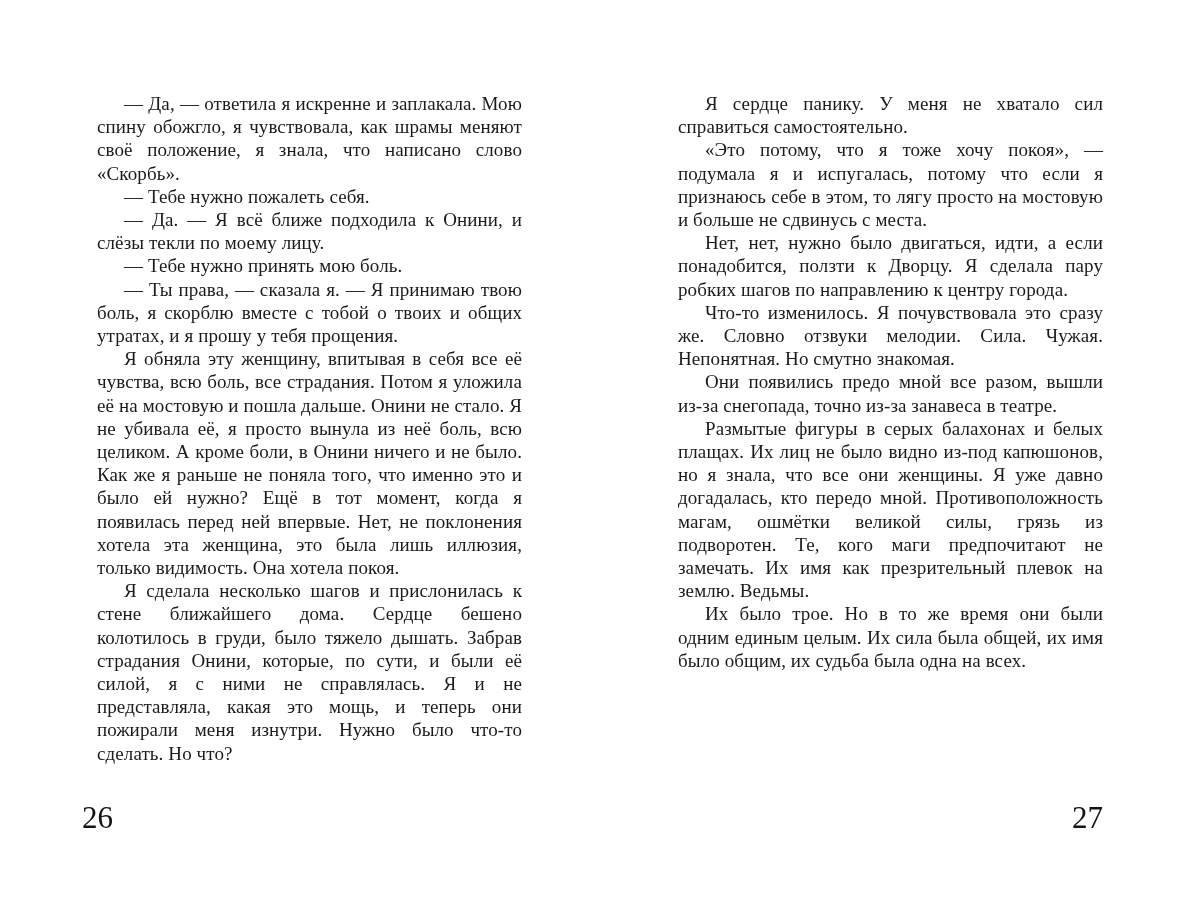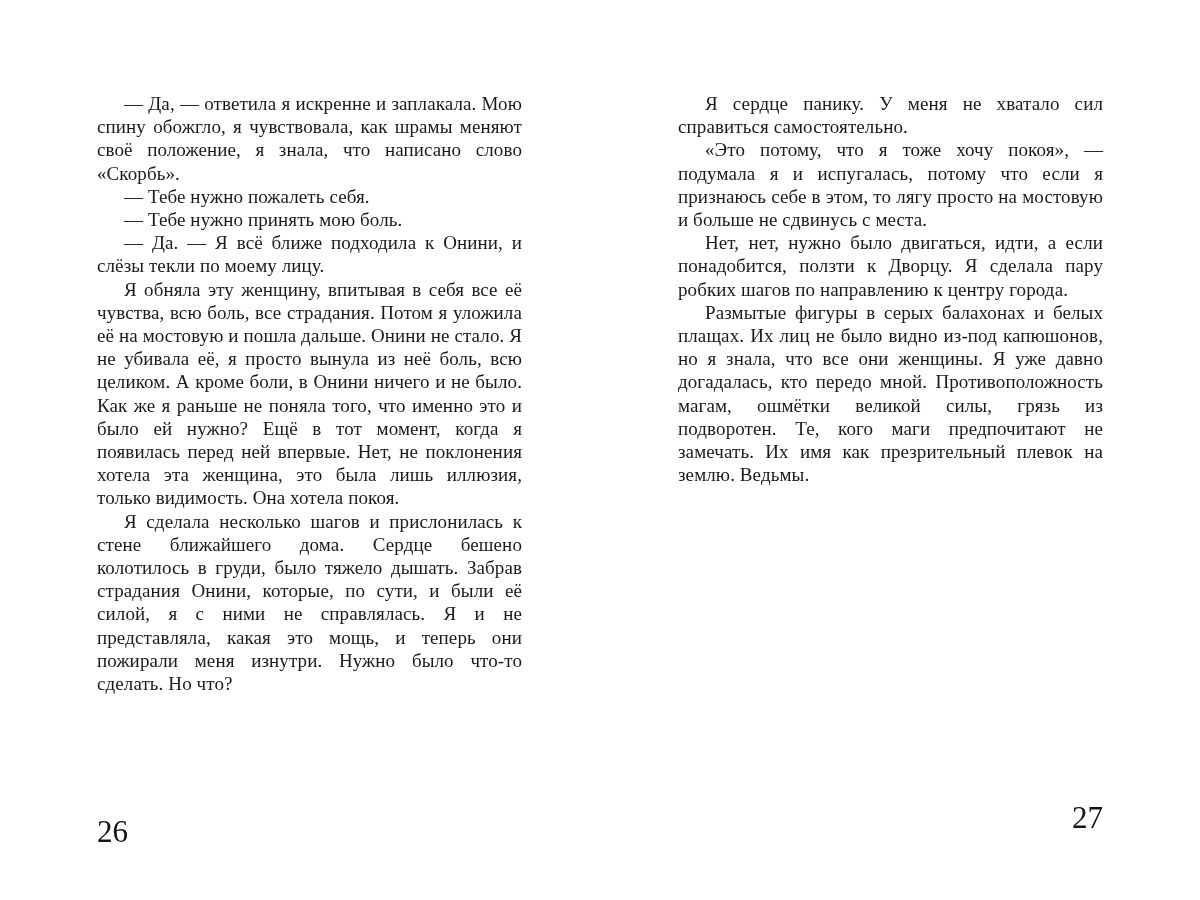--- a/index.html
+++ b/index.html
@@ -45,43 +45,47 @@
     padding: 0;
     text-indent: 27px;
   }
   .folio {
     position: absolute;
     top: 801px;
     font-size: 31px;
     line-height: 34px;
     color: #141414;
   }
-  .page.left  .folio { left: 97px; margin-top: 14px; }
+  .page.left  .folio { left: 82px; }
   .page.right .folio { right: 97px; text-align: left; }
 </style>
 </head>
 <body>
 
 <div class="spread">
 
   <div class="page left">
     <div class="text-block">
       <p>— Да, — ответила я искренне и заплакала. Мою спину обожгло, я чувствовала, как шрамы меняют своё положение, я знала, что написано слово «Скорбь».</p>
       <p>— Тебе нужно пожалеть себя.</p>
+      <p>— Да. — Я всё ближе подходила к Онини, и слёзы текли по моему лицу.</p>
       <p>— Тебе нужно принять мою боль.</p>
-      <p>— Да. — Я всё ближе подходила к Онини, и слёзы текли по моему лицу.</p>
+      <p>— Ты права, — сказала я. — Я принимаю твою боль, я скорблю вместе с тобой о твоих и общих утратах, и я прошу у тебя прощения.</p>
       <p>Я обняла эту женщину, впитывая в себя все её чувства, всю боль, все страдания. Потом я уложила её на мостовую и пошла дальше. Онини не стало. Я не убивала её, я просто вынула из неё боль, всю целиком. А кроме боли, в Онини ничего и не было. Как же я раньше не поняла того, что именно это и было ей нужно? Ещё в тот момент, когда я появилась перед ней впервые. Нет, не поклонения хотела эта женщина, это была лишь иллюзия, только видимость. Она хотела покоя.</p>
       <p>Я сделала несколько шагов и прислонилась к стене ближайшего дома. Сердце бешено колотилось в груди, было тяжело дышать. Забрав страдания Онини, которые, по сути, и были её силой, я с ними не справлялась. Я и не представляла, какая это мощь, и теперь они пожирали меня изнутри. Нужно было что-то сделать. Но что?</p>
     </div>
     <div class="folio">26</div>
   </div>
 
   <div class="page right">
     <div class="text-block">
       <p>Я сердце панику. У меня не хватало сил справиться самостоятельно.</p>
       <p>«Это потому, что я тоже хочу покоя», — подумала я и испугалась, потому что если я признаюсь себе в этом, то лягу просто на мостовую и больше не сдвинусь с места.</p>
       <p>Нет, нет, нужно было двигаться, идти, а если понадобится, ползти к Дворцу. Я сделала пару робких шагов по направлению к центру города.</p>
+      <p>Что-то изменилось. Я почувствовала это сразу же. Словно отзвуки мелодии. Сила. Чужая. Непонятная. Но смутно знакомая.</p>
+      <p>Они появились предо мной все разом, вышли из-за снегопада, точно из-за занавеса в театре.</p>
       <p>Размытые фигуры в серых балахонах и белых плащах. Их лиц не было видно из-под капюшонов, но я знала, что все они женщины. Я уже давно догадалась, кто передо мной. Противоположность магам, ошмётки великой силы, грязь из подворотен. Те, кого маги предпочитают не замечать. Их имя как презрительный плевок на землю. Ведьмы.</p>
+      <p>Их было трое. Но в то же время они были одним единым целым. Их сила была общей, их имя было общим, их судьба была одна на всех.</p>
     </div>
     <div class="folio">27</div>
   </div>
 
 </div>
 
 </body></html>

